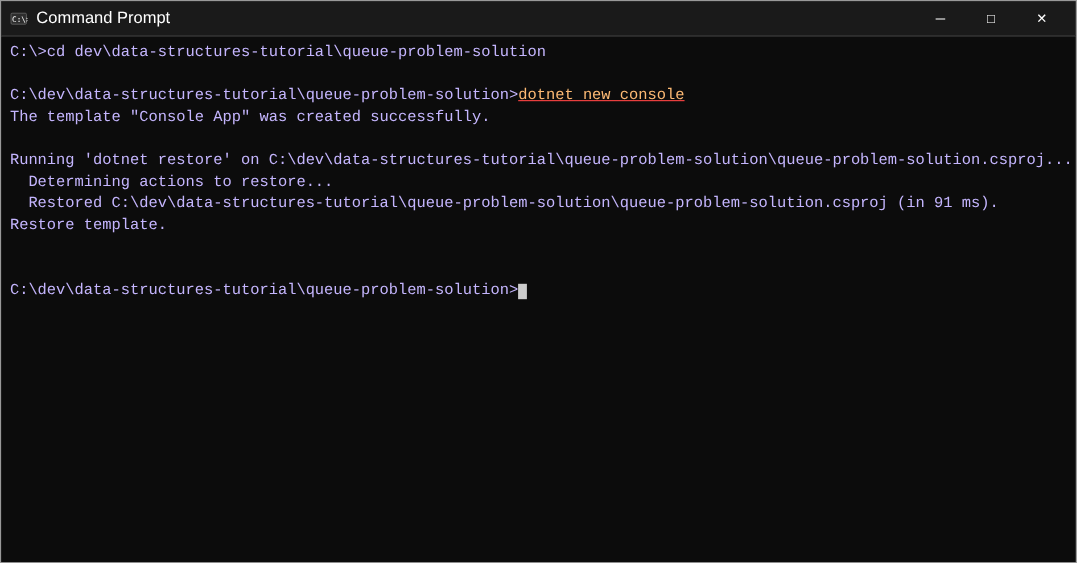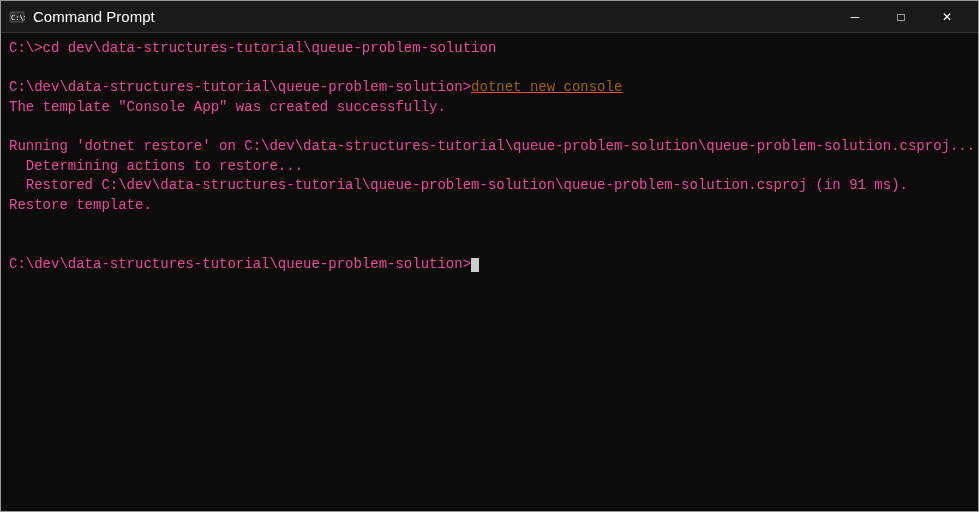--- a/index.html
+++ b/index.html
@@ -88,25 +88,25 @@
     .terminal-line {
       white-space: pre;
       display: block;
     }
 
     .terminal-line.empty {
       height: 1.4em;
     }
 
     .cmd-text {
-      color: #ec4899;
+      color: #c4b5fd;
     }
 
     .cmd-underline {
-      color: #a16207;
+      color: #fdba74;
       text-decoration: underline;
       text-decoration-color: #ff4444;
     }
 
     .cursor {
       display: inline-block;
       width: 8px;
       height: 14px;
       background: #cccccc;
       vertical-align: text-bottom;

